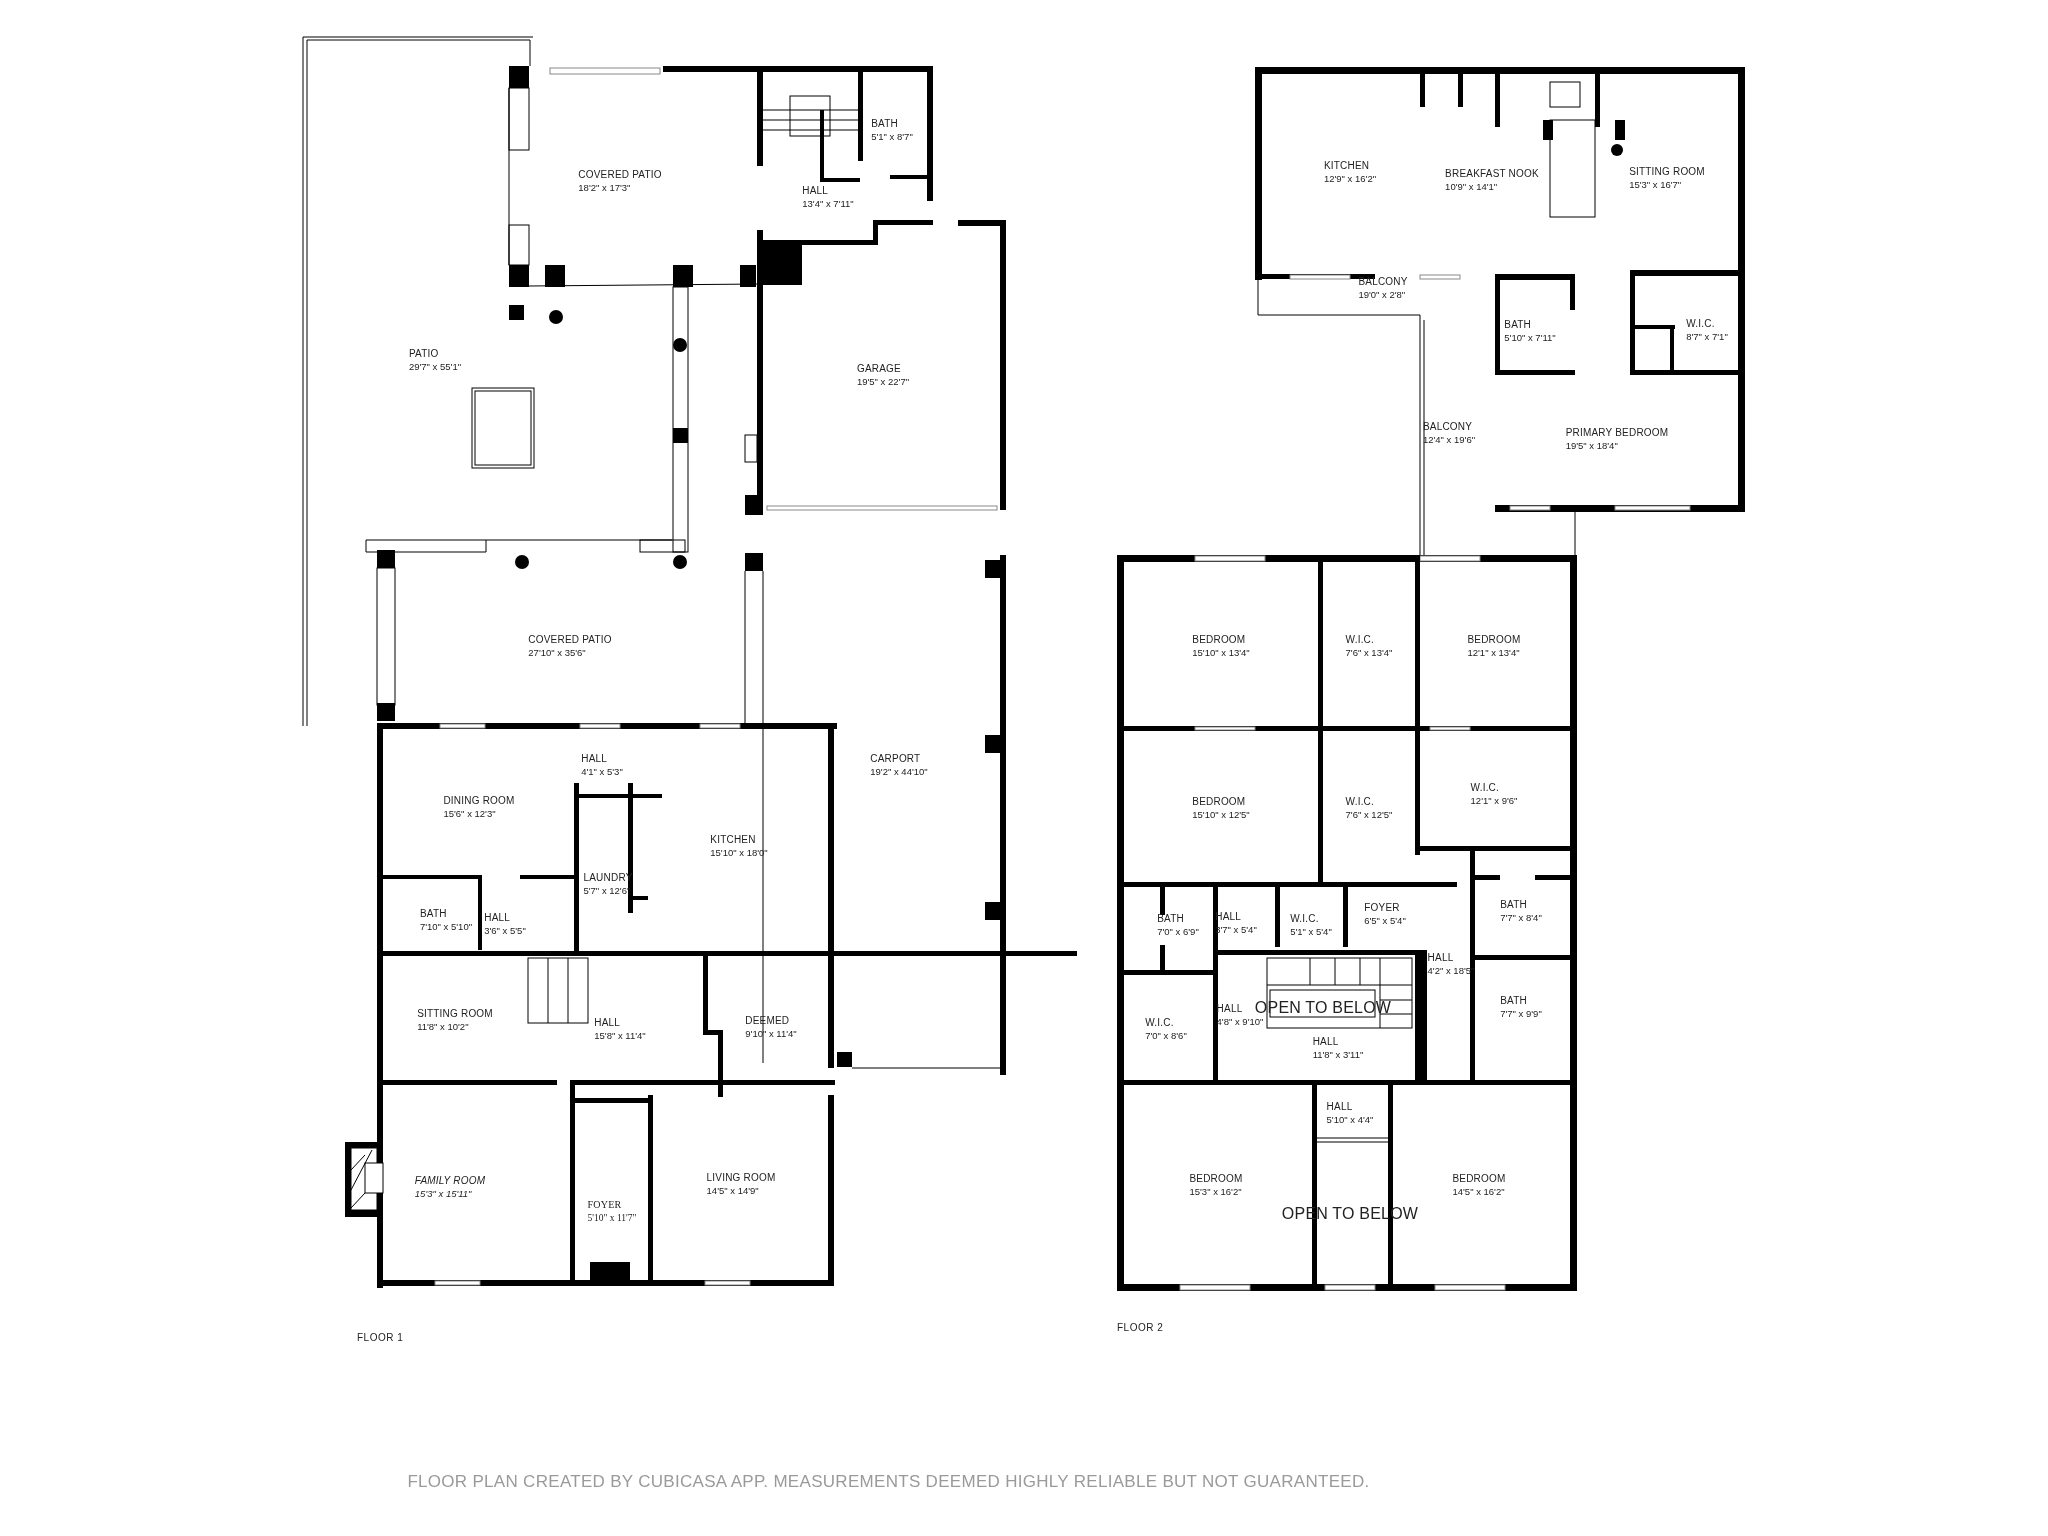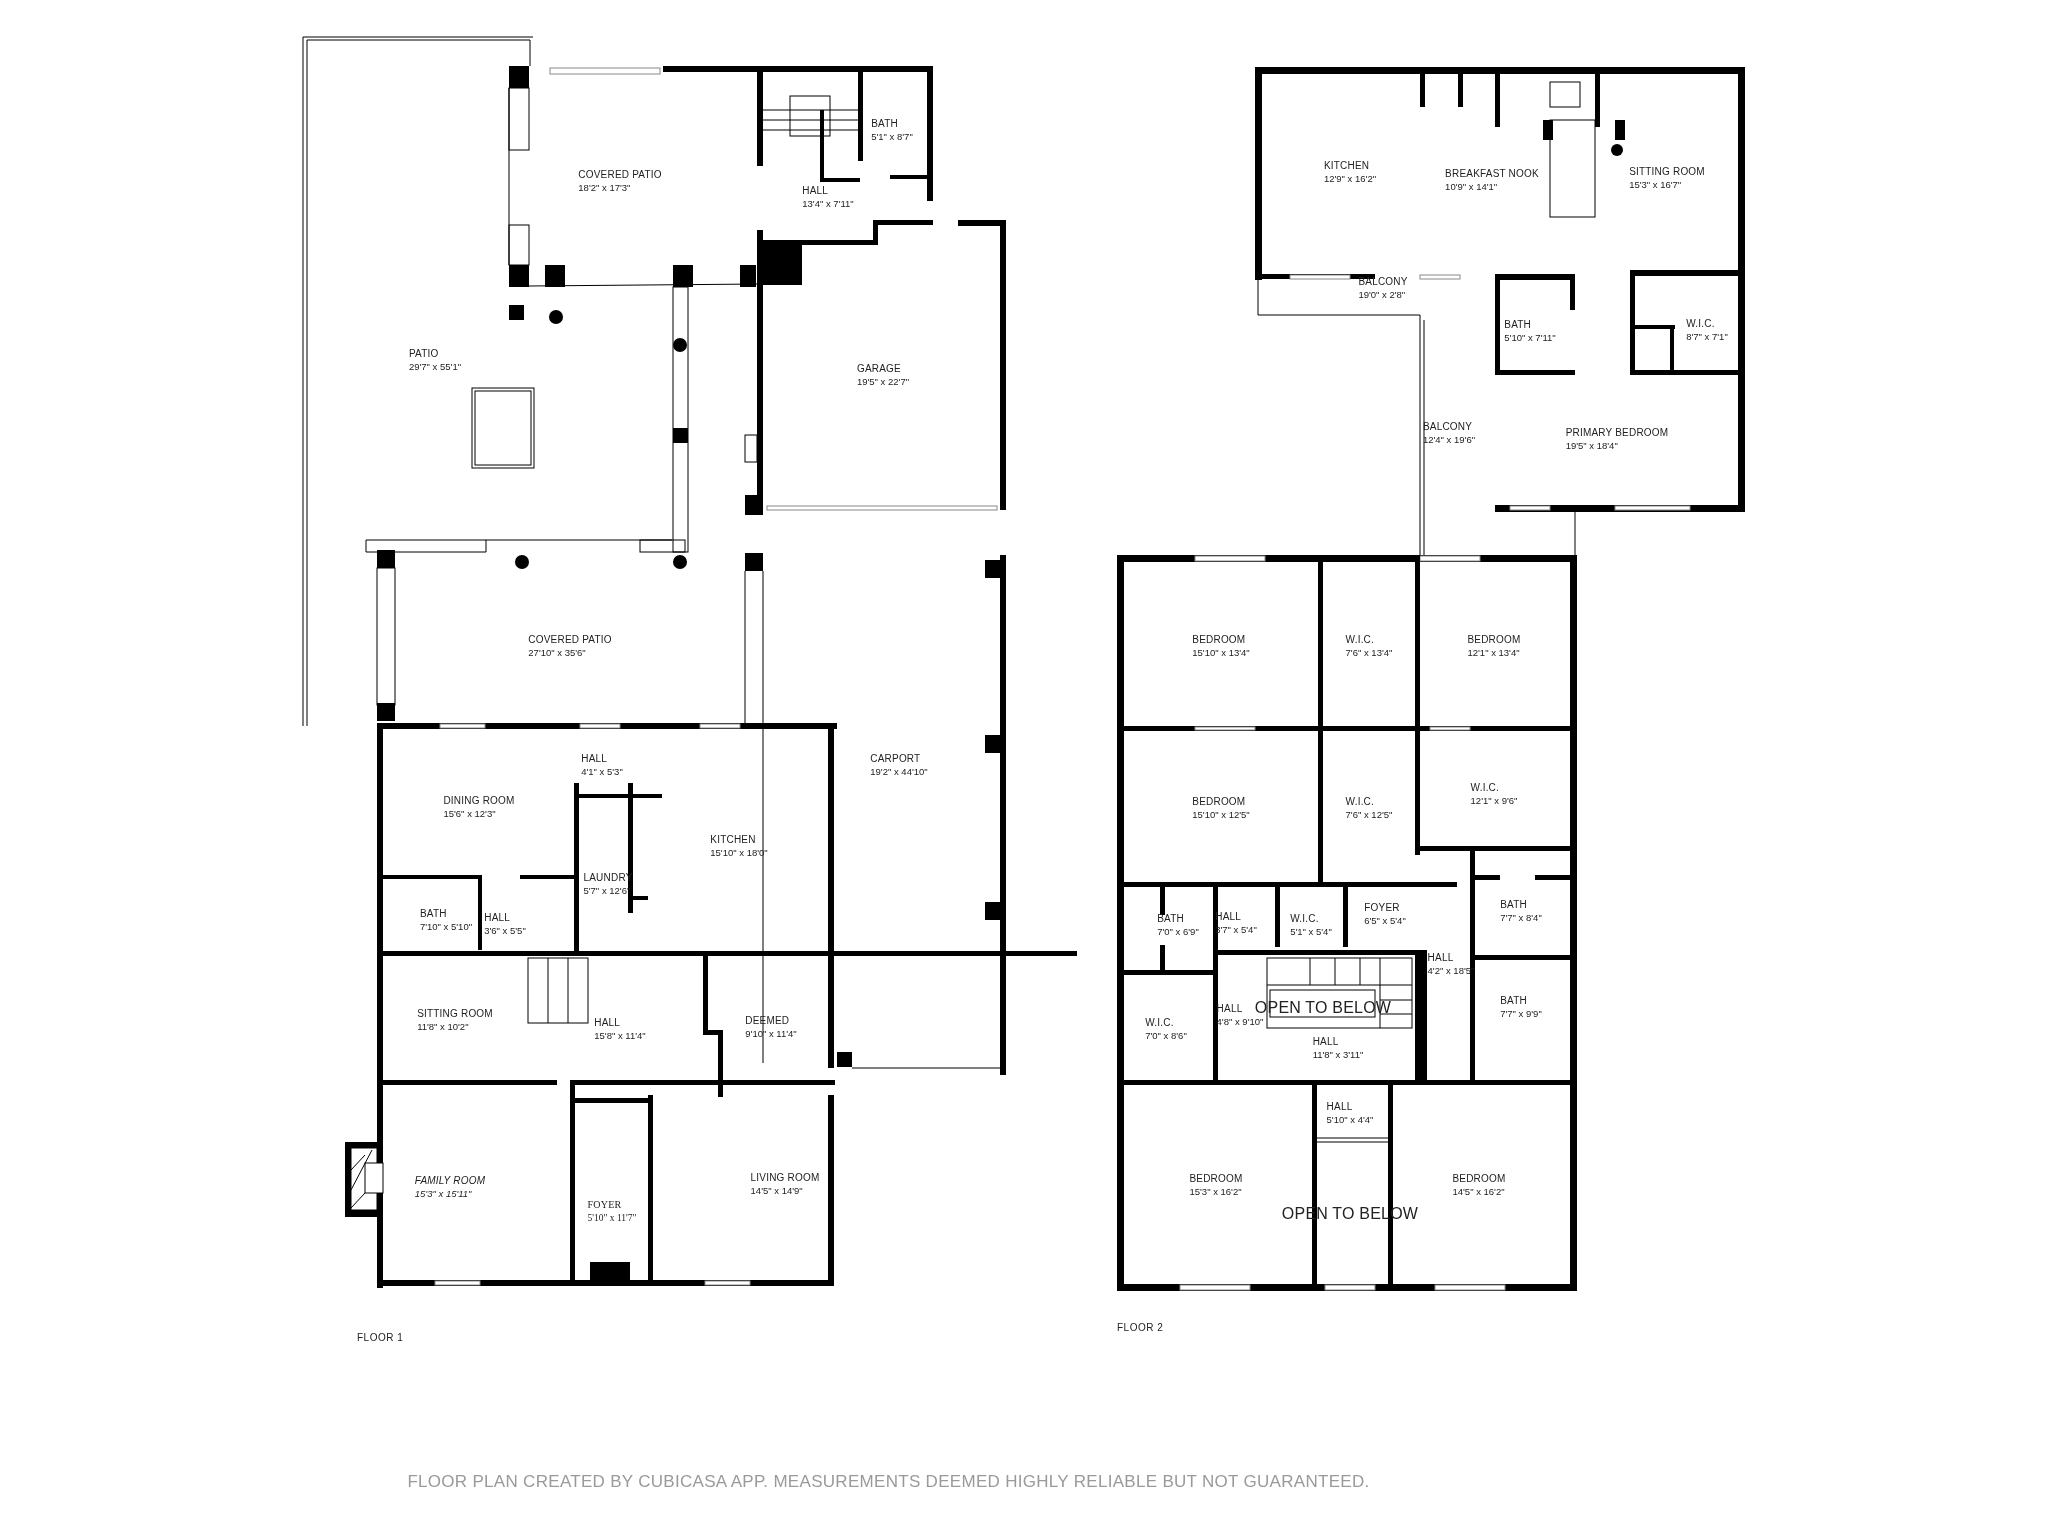--- a/index.html
+++ b/index.html
@@ -275,21 +275,21 @@
     <span class="dim">9'10" x 11'4"</span>
   </div>
     <div class="room" style="left: 450px; top: 1187px; font-style: italic;">
     <span class="name">FAMILY ROOM</span>
     <span class="dim">15'3" x 15'11"</span>
   </div>
     <div class="room" style="left: 612px; top: 1211px; font-family: Liberation Serif, serif;">
     <span class="name">FOYER</span>
     <span class="dim">5'10" x 11'7"</span>
   </div>
-    <div class="room" style="left: 741px; top: 1184px; margin-left: 44px;">
+    <div class="room" style="left: 741px; top: 1184px;">
     <span class="name">LIVING ROOM</span>
     <span class="dim">14'5" x 14'9"</span>
   </div>
   </div>
 
 <div id="f2rooms">
     <div class="room" style="left: 1350px; top: 172px;">
     <span class="name">KITCHEN</span>
     <span class="dim">12'9" x 16'2"</span>
   </div>

